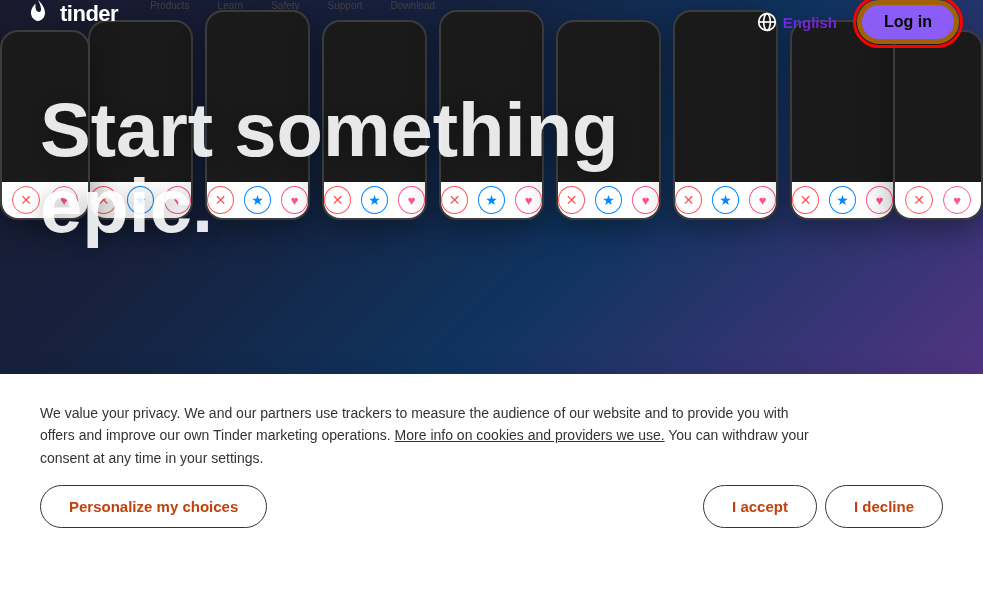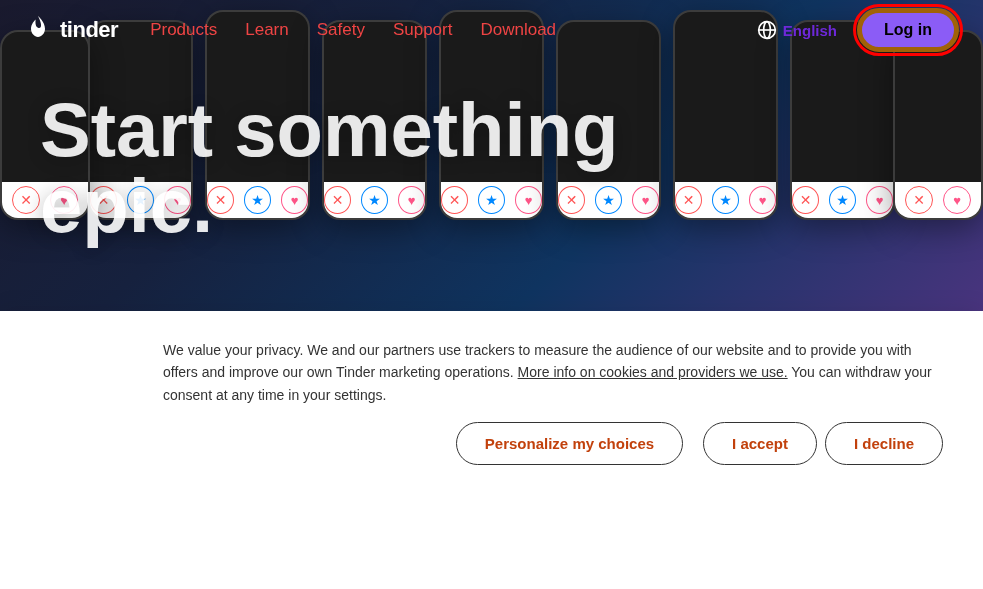--- a/index.html
+++ b/index.html
@@ -4,21 +4,21 @@
   <style>
     * { margin: 0; padding: 0; box-sizing: border-box; }
     body { width: 983px; height: 589px; font-family: -apple-system, BlinkMacSystemFont, 'Segoe UI', sans-serif; overflow: hidden; background: #fff; }
 
     
     .header {
       position: absolute;
       top: 0; left: 0; right: 0;
       height: 60px;
       display: flex;
-      align-items: center;
+      align-items: flex-start;
       padding: 0 24px;
       z-index: 10;
       background: transparent;
     }
     .logo-area {
       display: flex;
       align-items: center;
       gap: 8px;
       margin-right: 32px;
     }
@@ -31,22 +31,22 @@
       font-weight: 700;
       color: #fff;
       letter-spacing: -0.5px;
     }
     .nav-links {
       display: flex;
       gap: 28px;
       flex: 1;
     }
     .nav-link {
-      color: #ef4444;
-      font-size: 17px;
+      color: #404040;
+      font-size: 10px;
       font-weight: 500;
       text-decoration: none;
       cursor: pointer;
     }
     .header-right {
       display: flex;
       align-items: center;
       gap: 20px;
       margin-left: auto;
     }
@@ -168,28 +168,27 @@
       line-height: 1;
       text-shadow: 0 2px 20px rgba(0,0,0,0.3);
       opacity: 0.9;
     }
 
     
     .cookie-banner {
       position: absolute;
       bottom: 0;
       left: 0; right: 0;
-      height: 278px;
+      height: 215px;
       background: #fff;
       padding: 28px 40px 24px;
       display: flex;
       flex-direction: column;
       gap: 16px;
       box-shadow: 0 -4px 20px rgba(0,0,0,0.08);
-      align-items: flex-end;
     }
     .cookie-text {
       font-size: 14px;
       line-height: 1.6;
       color: #333;
       max-width: 780px;
     }
     .cookie-link {
       color: #333;
       text-decoration: underline;

